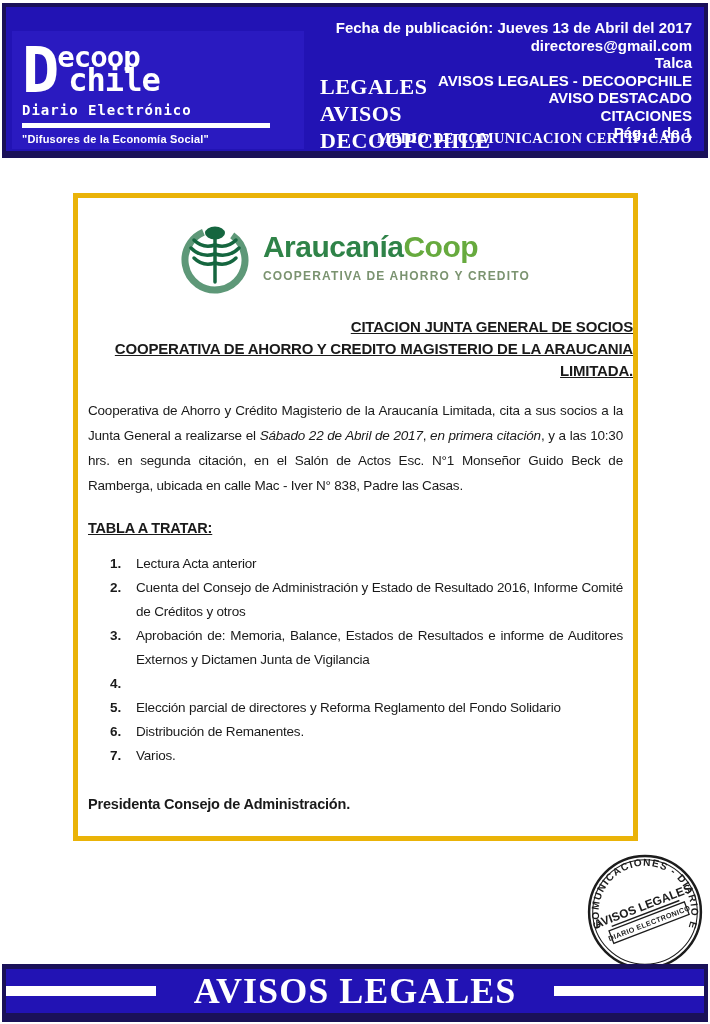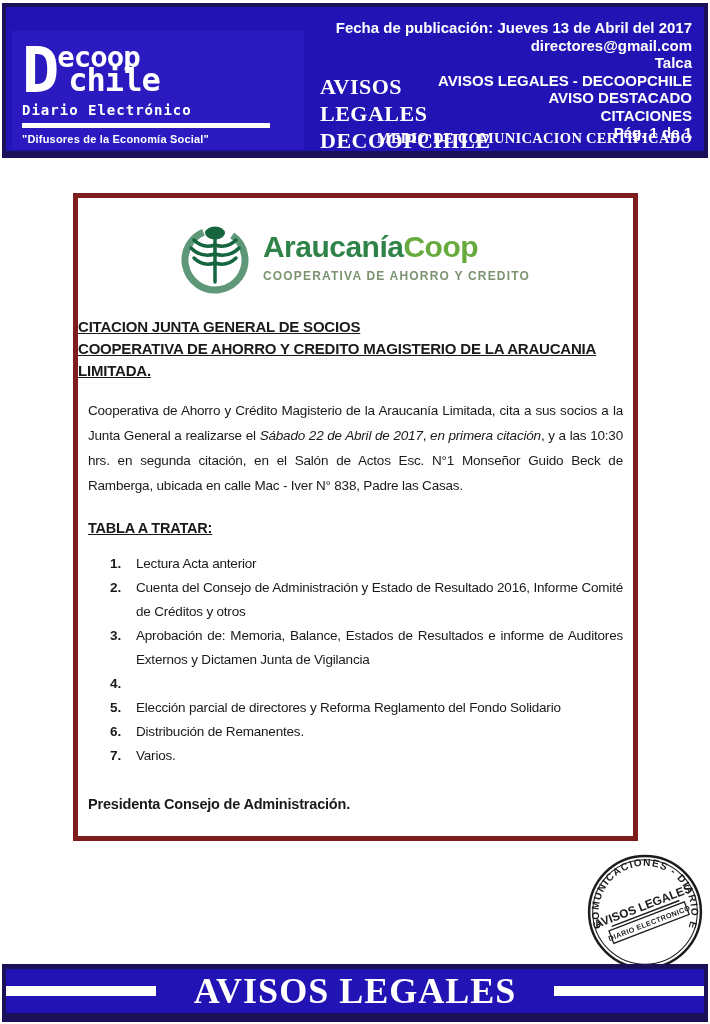--- a/index.html
+++ b/index.html
@@ -27,29 +27,29 @@
     position:absolute;left:314px;top:66px;color:#fff;
     font-family:"Liberation Serif",serif;font-weight:bold;
     font-size:22px;line-height:27px;letter-spacing:0.5px;white-space:nowrap;
   }
   .meta{position:absolute;right:12px;top:12px;text-align:right;color:#fff;font-weight:bold;font-size:15px;line-height:17.5px;}
   .certified{position:absolute;right:12px;bottom:4px;color:#fff;font-family:"Liberation Serif",serif;font-weight:bold;font-size:14.5px;letter-spacing:0.3px;}
 
   
   .doc{
     position:absolute;left:73px;top:193px;width:565px;height:648px;
-    border:5px solid #7f1d1d;box-sizing:border-box;background:#fff;color:#1a1a1a;
+    border:5px solid #eab308;box-sizing:border-box;background:#fff;color:#1a1a1a;
   }
   .coop-logo{margin-top:22px;display:flex;justify-content:center;align-items:center;gap:10px;}
   .coop-text{display:flex;flex-direction:column;}
   .coop-name{font-weight:bold;font-size:30px;line-height:32px;letter-spacing:-0.5px;}
   .coop-name .p1{color:#2f8348;}
   .coop-name .p2{color:#67aa3e;}
   .coop-sub{font-weight:bold;font-size:12px;color:#7b9370;letter-spacing:1.2px;margin-top:6px;}
-  .doc-title{margin-top:22px;text-align:left;font-weight:bold;font-size:15px;line-height:22px;letter-spacing:-0.2px;}
+  .doc-title{margin-top:22px;text-align:right;font-weight:bold;font-size:15px;line-height:22px;letter-spacing:-0.2px;}
   .doc-title div{text-decoration:underline;}
   .doc-para{margin:16px 10px 0 10px;text-align:justify;font-size:13.5px;line-height:25px;letter-spacing:-0.2px;}
   .doc-para .it{font-style:italic;}
   .agenda-head{margin:22px 10px 0 10px;font-weight:bold;font-size:14.5px;text-decoration:underline;letter-spacing:-0.2px;}
   .agenda{margin:16px 10px 0 32px;}
   .agenda-item{display:flex;font-size:13.5px;line-height:24px;}
   .agenda-item .num{font-weight:bold;width:26px;flex:none;}
   .agenda-item .txt{text-align:justify;letter-spacing:-0.2px;}
   .signature{margin:28px 10px 0 10px;font-weight:bold;font-size:14.5px;letter-spacing:-0.2px;}
 
@@ -78,22 +78,22 @@
         <div class="brand-l1">ecoop</div>
         <div class="brand-l2">chile</div>
       </div>
     </div>
     <div class="brand-sub">Diario Electrónico</div>
     <div class="brand-bar"></div>
     <div class="brand-tag">"Difusores de la Economía Social"</div>
   </div>
 
   <div class="section-title">
+    <div>LEGALES</div>
     <div>AVISOS</div>
-    <div>LEGALES</div>
     <div>DECOOPCHILE</div>
   </div>
 
   <div class="meta">
     <div>Fecha de publicación: Jueves 13 de Abril del 2017</div>
     <div>directores@gmail.com</div>
     <div>Talca</div>
     <div>AVISOS LEGALES - DECOOPCHILE</div>
     <div>AVISO DESTACADO</div>
     <div>CITACIONES</div>

